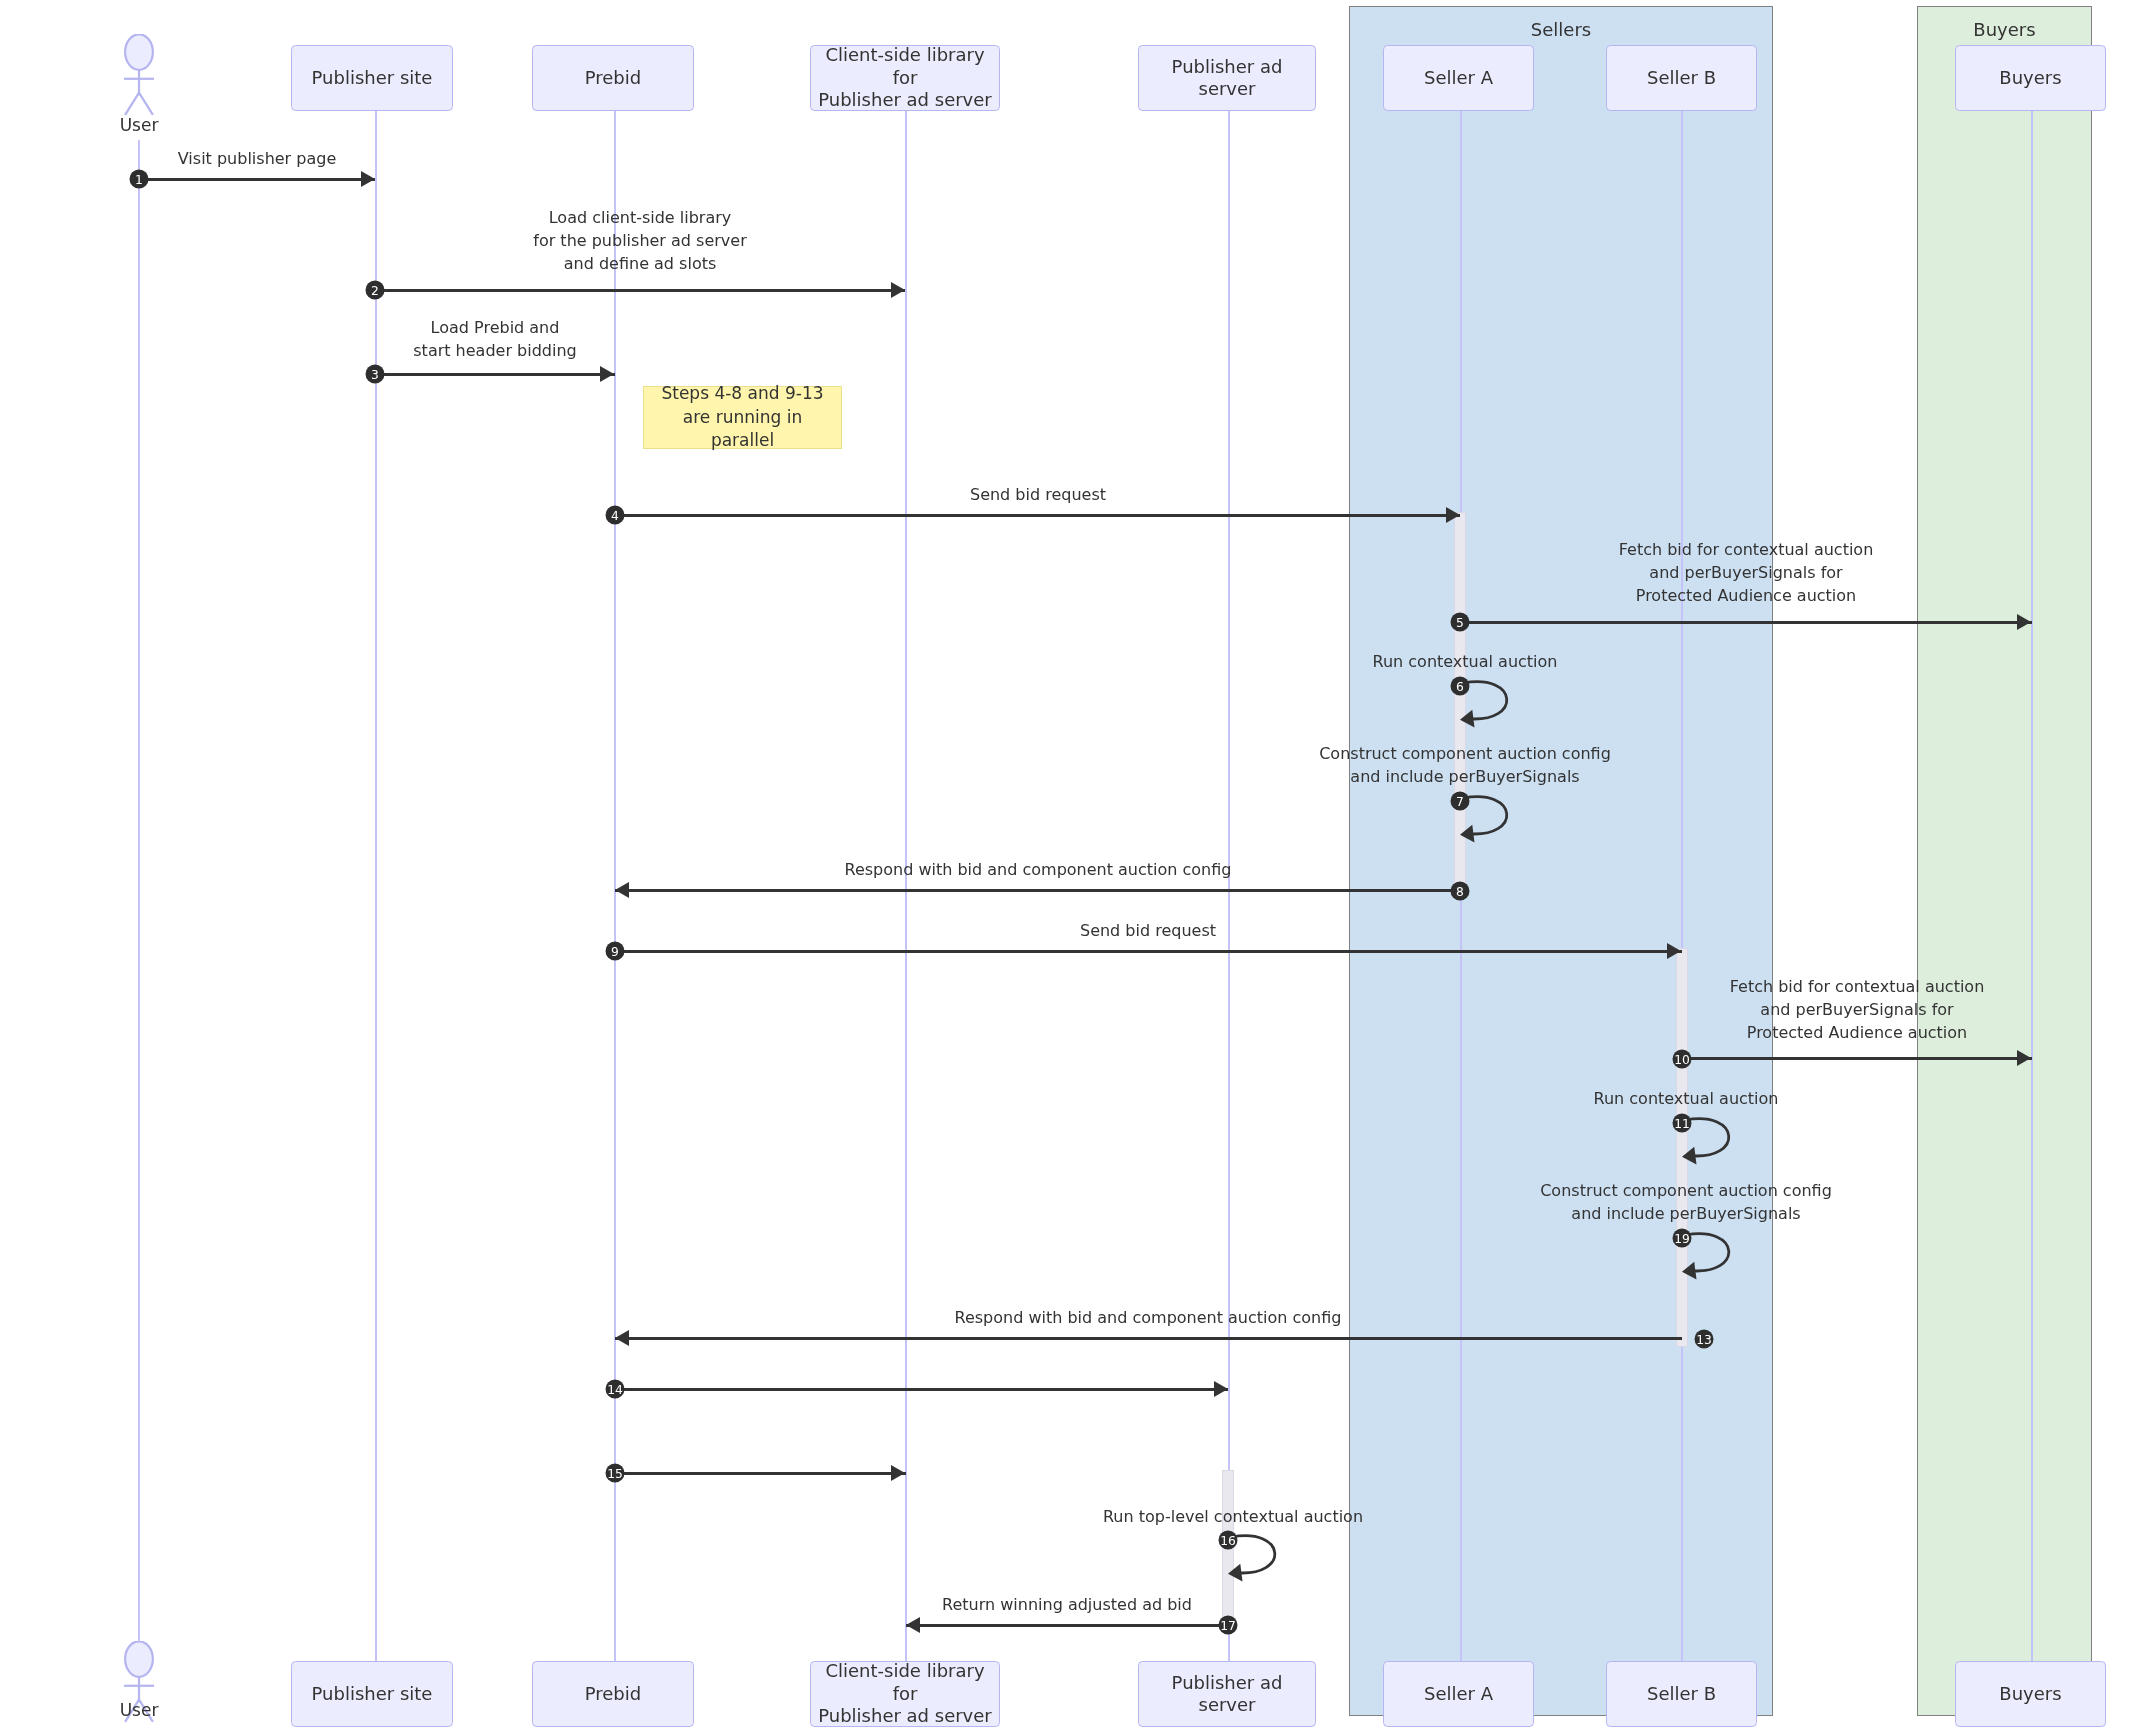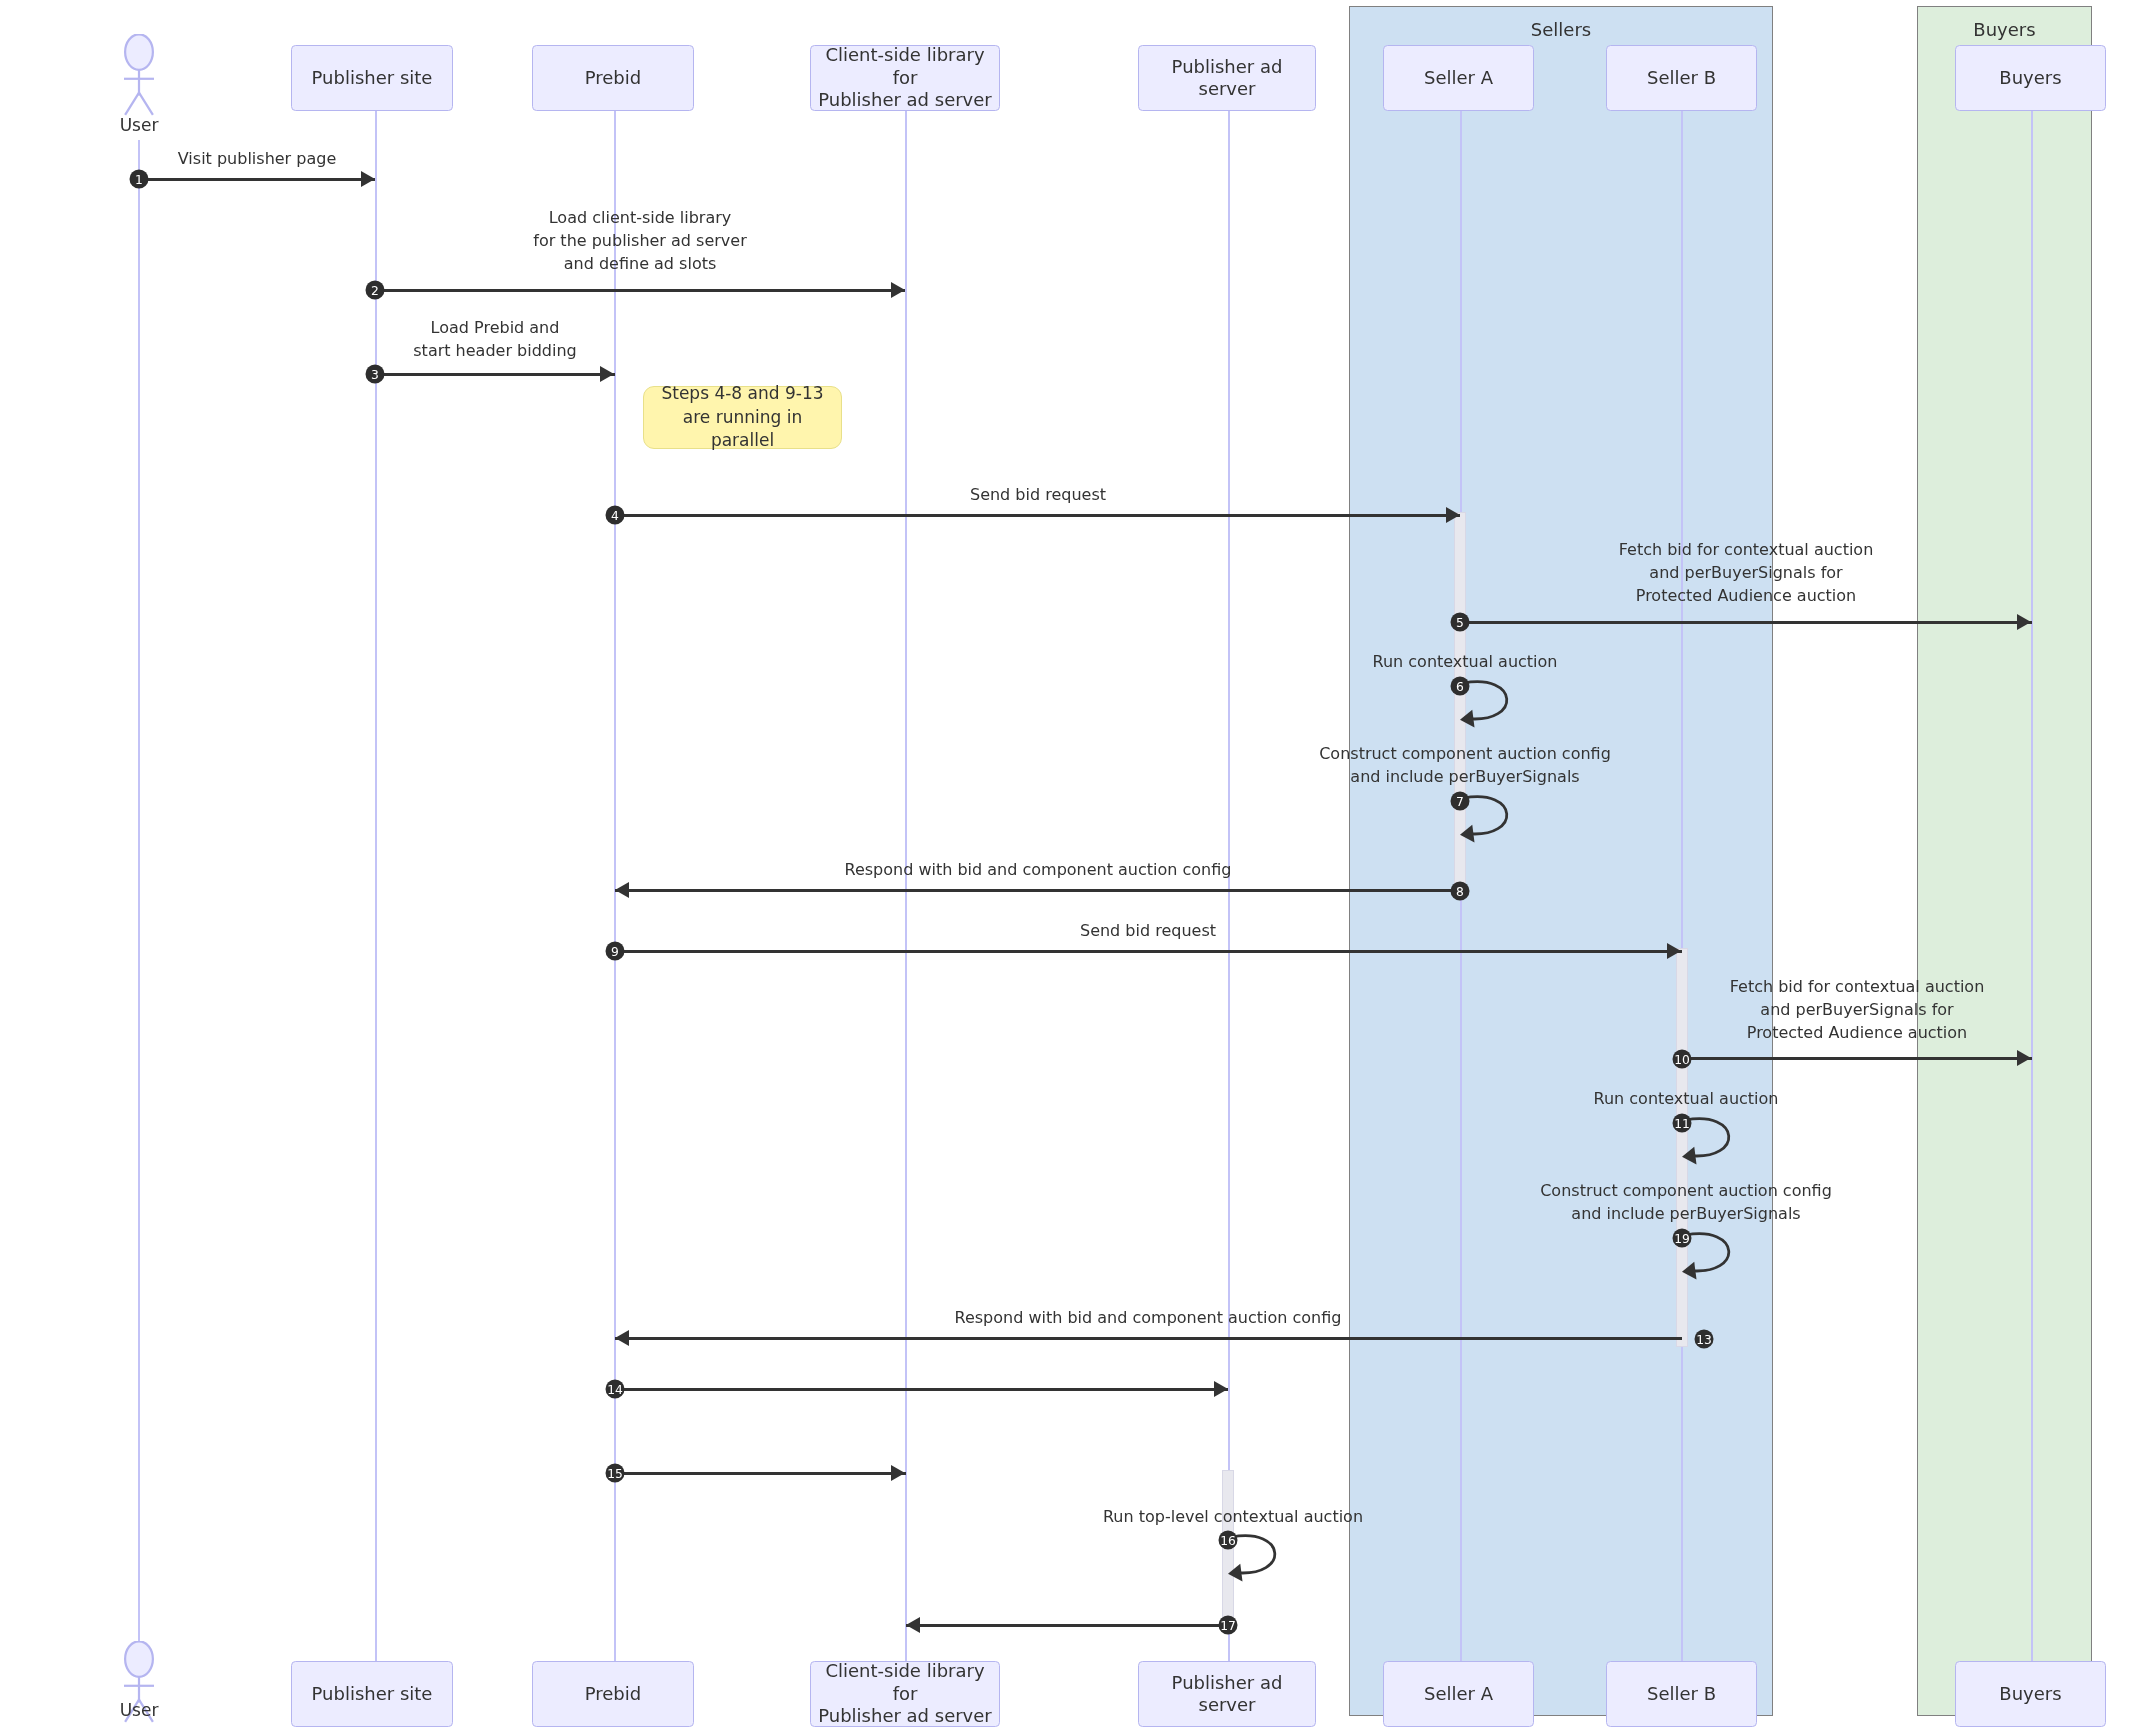--- a/index.html
+++ b/index.html
@@ -280,17 +280,18 @@
     <div class="arrowhead right" style="left: 891px; top: 1465px;"></div>
     <div class="seqnum" style="left: 615px; top: 1473px;">15</div>
     <svg width="78" height="62" class="selfloop" style="position: absolute; left: 1228px; top: 1530px;" viewBox="0 0 140 110">
       <path d="M 6 12 C 105 -6, 112 84, 14 76" fill="none" stroke="#333333" stroke-width="5"></path>
       <path d="M 22 60 L 0 78 L 26 92 Z" fill="#333333"></path>
     </svg>
     <div class="msglabel" style="left: 1233px; top: 1505px; width: 616px;">Run top-level contextual auction</div>
     <div class="seqnum" style="left: 1228px; top: 1540px;">16</div>
     <div class="msgline" style="left: 906px; top: 1624px; width: 323px;"></div>
     <div class="arrowhead left" style="left: 906px; top: 1617px;"></div>
+    <div class="msglabel" style="left: 1067px; top: 1593px; width: 672px;">Return winning adjusted ad bid</div>
     <div class="seqnum" style="left: 1228px; top: 1625px;">17</div>
-    <div class="note" style="left: 643px; top: 386px; width: 199px; height: 63px; border-radius: 11px;">Steps 4-8 and 9-13
+    <div class="note" style="left: 643px; top: 386px; width: 199px; height: 63px;">Steps 4-8 and 9-13
 are running in parallel</div>
   </div>
 
 
 </body></html>

